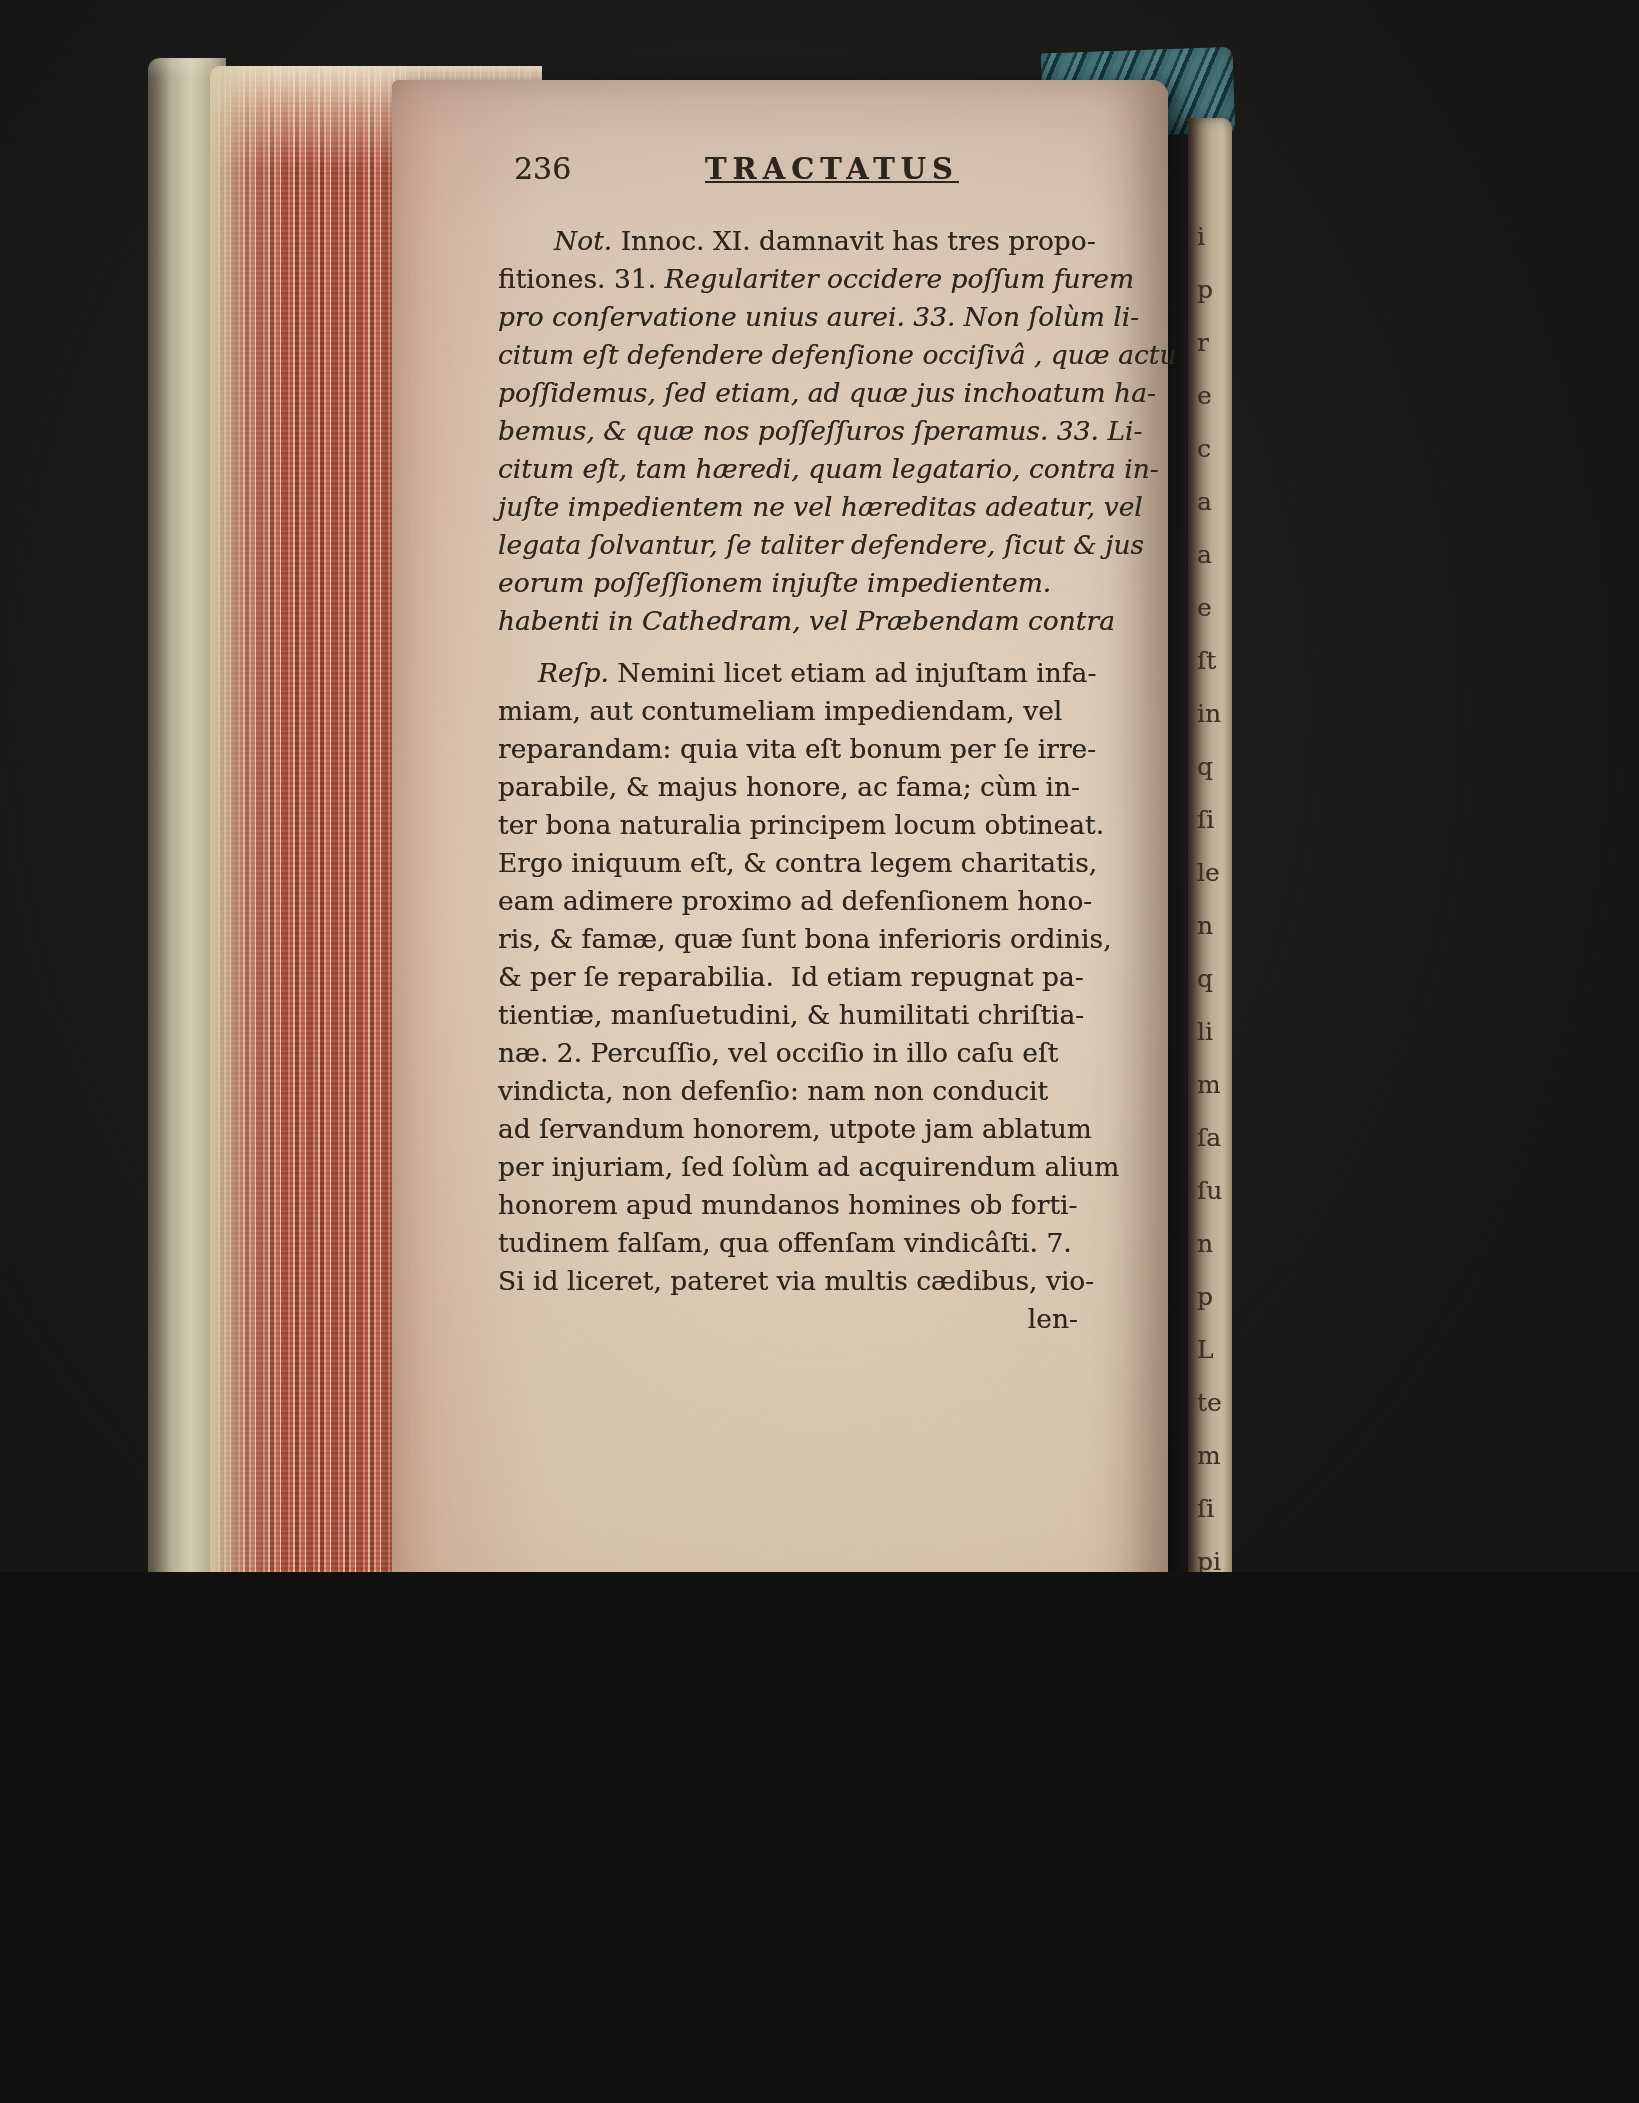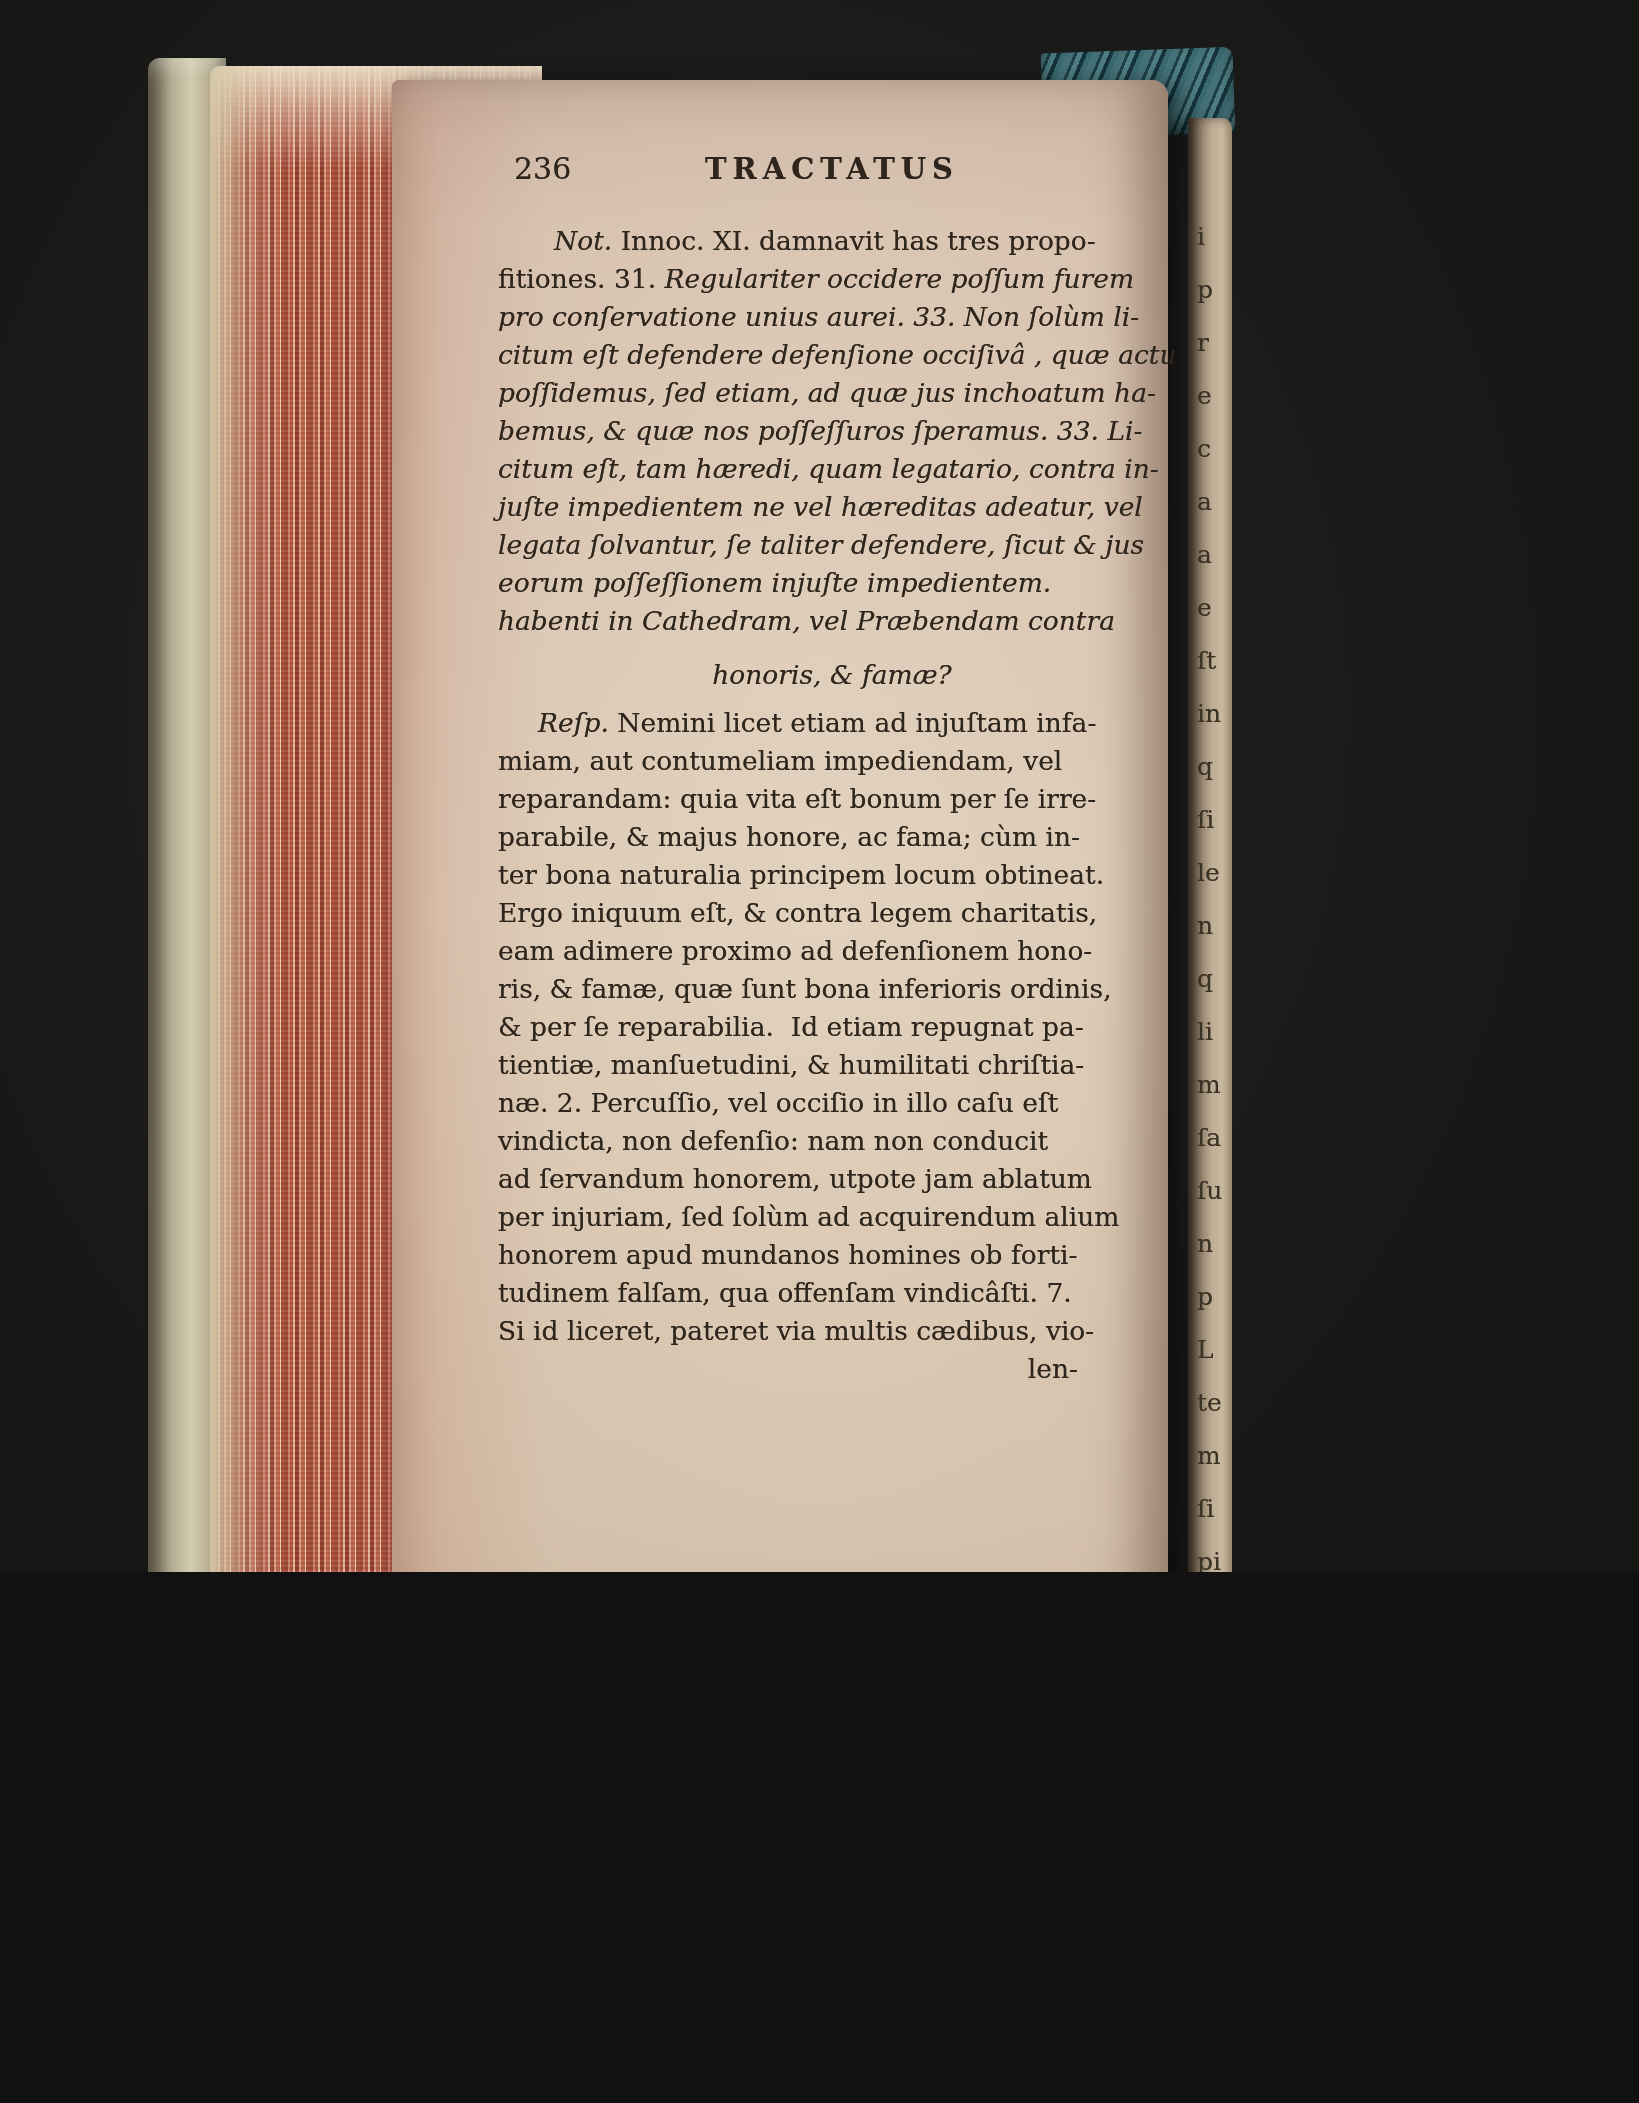--- a/index.html
+++ b/index.html
@@ -52,21 +52,21 @@
   }
   
   .text-col{
     position:absolute;left:498px;top:150px;width:668px;
     color:var(--ink,#2e261c);font-size:26.5px;line-height:38px;
     text-shadow:0 0 .6px rgba(46,38,28,.65);
   }
   .head-row{position:relative;height:42px;}
   .pagenum{position:absolute;left:16px;top:0;font-size:30px;}
   .running{position:absolute;left:0;top:0;width:100%;text-align:center;
-    font-size:29px;font-weight:700;letter-spacing:6px;}
+    font-size:29px;font-weight:700;letter-spacing:6px;text-decoration:underline;}
   .tline{white-space:pre;height:38px;}
   .it{font-style:italic;}
   .para1{margin-top:30px;}
   .para1 .tline:first-child{text-indent:56px;}
   .qhead{margin-top:14px;text-align:center;line-height:42px;}
   .qhead .tline{height:42px;}
   .resp{margin-top:8px;}
   .resp .tline:first-child{text-indent:40px;}
   .catchword{text-align:right;padding-right:88px;height:38px;}
   
@@ -120,21 +120,20 @@
         <div class="tline"><span class="it">poſſidemus, ſed etiam, ad quæ jus inchoatum ha-</span></div>
         <div class="tline"><span class="it">bemus, &amp; quæ nos poſſeſſuros ſperamus. 33. Li-</span></div>
         <div class="tline"><span class="it">citum eſt, tam hæredi, quam legatario, contra in-</span></div>
         <div class="tline"><span class="it">juſte impedientem ne vel hæreditas adeatur, vel</span></div>
         <div class="tline"><span class="it">legata ſolvantur, ſe taliter defendere, ſicut &amp; jus</span></div>
         <div class="tline"><span class="it">eorum poſſeſſionem injuſte impedientem.</span></div>
         <div class="tline"><span class="it">habenti in Cathedram, vel Præbendam contra</span></div>
       </div>
 
     <div class="qhead">
-        <div class="tline"><span class="it">honoris, &amp; famæ?</span></div>
       </div>
 
     <div class="resp">
         <div class="tline"><span class="it">Reſp.</span><span class="ro"> Nemini licet etiam ad injuſtam infa-</span></div>
         <div class="tline"><span class="ro">miam, aut contumeliam impediendam, vel</span></div>
         <div class="tline"><span class="ro">reparandam: quia vita eſt bonum per ſe irre-</span></div>
         <div class="tline"><span class="ro">parabile, &amp; majus honore, ac fama; cùm in-</span></div>
         <div class="tline"><span class="ro">ter bona naturalia principem locum obtineat.</span></div>
         <div class="tline"><span class="ro">Ergo iniquum eſt, &amp; contra legem charitatis,</span></div>
         <div class="tline"><span class="ro">eam adimere proximo ad defenſionem hono-</span></div>

